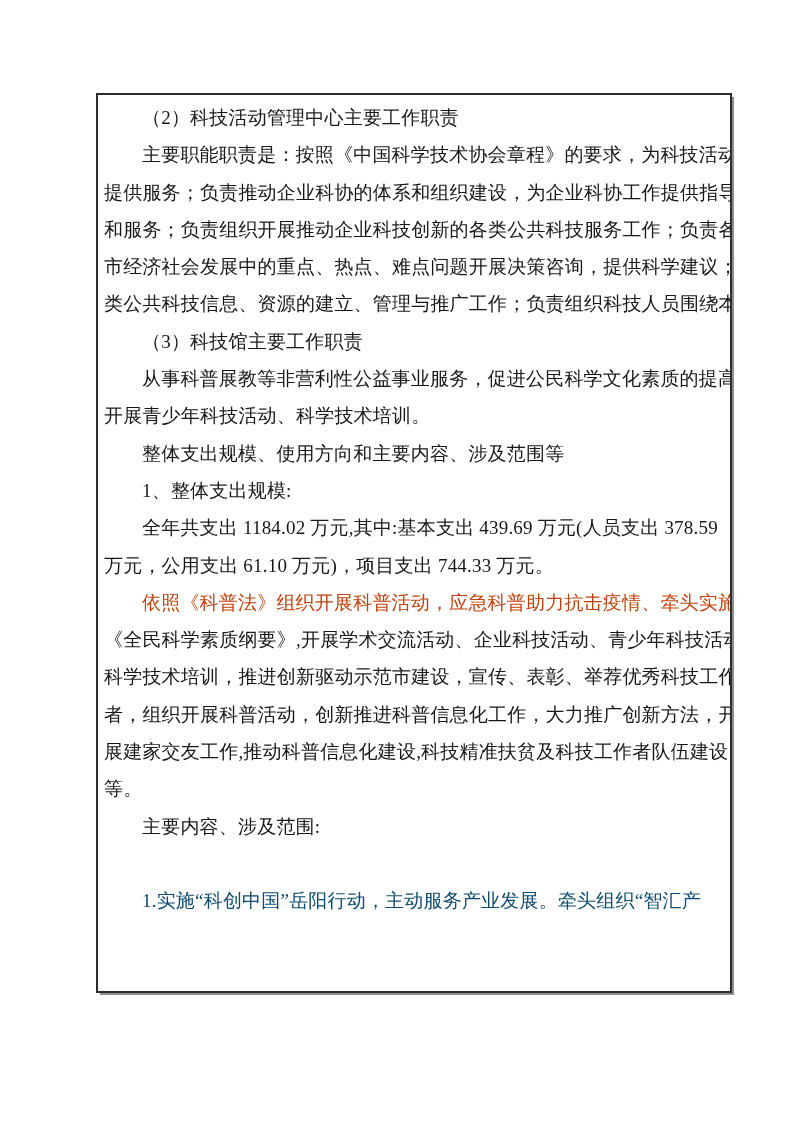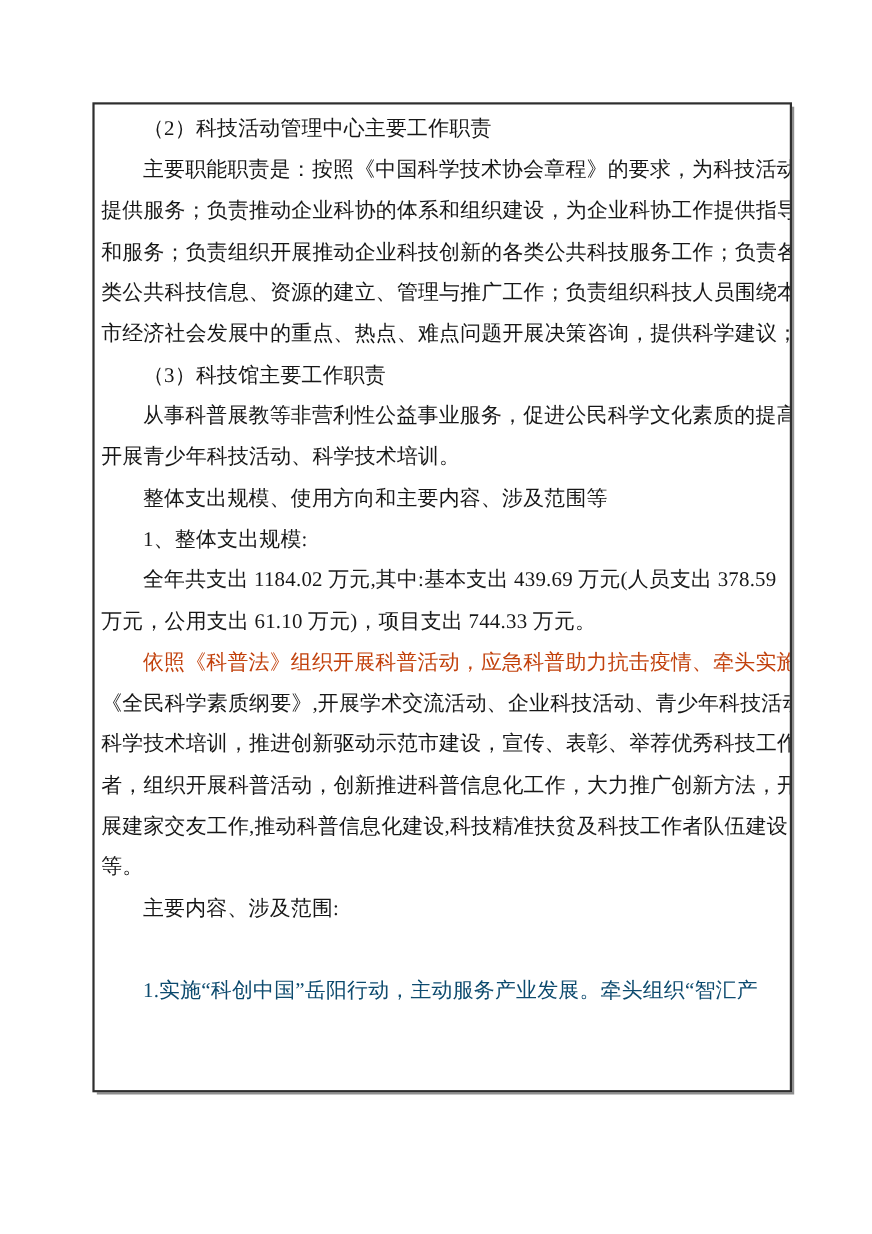--- a/index.html
+++ b/index.html
@@ -16,21 +16,21 @@
   }
   .page {
     position: absolute;
     left: 0; top: 0;
     width: 793px;
     height: 1122px;
     background: #ffffff;
   }
   .table-cell {
     position: absolute;
-    left: 84px;
+    left: 96px;
     top: 93px;
     width: 636px;
     height: 900px;
     box-sizing: border-box;
     border: 2px solid #2e2e2e;
     box-shadow: 3px 3px 0 -1px #8e8e8e;
     padding: 4px 4px 0 6px;
     overflow: hidden;
     background: #ffffff;
   }
@@ -49,24 +49,24 @@
     height: 37.3px;
   }
 </style>
 </head>
 <body style="background: rgb(255, 255, 255);">
 
 <div class="page">
   <div class="table-cell" id="table-cell" style="border-color: rgb(46, 46, 46);">
       <div class="text-line indent" style="color: rgb(23, 23, 23);">（2）科技活动管理中心主要工作职责</div>
       <div class="text-line indent" style="color: rgb(23, 23, 23);">主要职能职责是：按照《中国科学技术协会章程》的要求，为科技活动</div>
-      <div class="text-line" style="color: rgb(23, 23, 23); font-family: Liberation Mono, monospace;">提供服务；负责推动企业科协的体系和组织建设，为企业科协工作提供指导</div>
+      <div class="text-line" style="color: rgb(23, 23, 23);">提供服务；负责推动企业科协的体系和组织建设，为企业科协工作提供指导</div>
       <div class="text-line" style="color: rgb(23, 23, 23);">和服务；负责组织开展推动企业科技创新的各类公共科技服务工作；负责各</div>
+      <div class="text-line" style="color: rgb(23, 23, 23);">市经济社会发展中的重点、热点、难点问题开展决策咨询，提供科学建议；</div>
       <div class="text-line" style="color: rgb(23, 23, 23);">类公共科技信息、资源的建立、管理与推广工作；负责组织科技人员围绕本</div>
-      <div class="text-line" style="color: rgb(23, 23, 23);">市经济社会发展中的重点、热点、难点问题开展决策咨询，提供科学建议；</div>
       <div class="text-line indent" style="color: rgb(23, 23, 23);">（3）科技馆主要工作职责</div>
       <div class="text-line indent" style="color: rgb(23, 23, 23);">从事科普展教等非营利性公益事业服务，促进公民科学文化素质的提高。</div>
       <div class="text-line" style="color: rgb(23, 23, 23);">开展青少年科技活动、科学技术培训。</div>
       <div class="text-line indent" style="color: rgb(23, 23, 23);">整体支出规模、使用方向和主要内容、涉及范围等</div>
       <div class="text-line indent" style="color: rgb(23, 23, 23);">1、整体支出规模:</div>
       <div class="text-line indent" style="color: rgb(23, 23, 23);">全年共支出 1184.02 万元,其中:基本支出 439.69 万元(人员支出 378.59</div>
       <div class="text-line" style="color: rgb(23, 23, 23);">万元，公用支出 61.10 万元)，项目支出 744.33 万元。</div>
       <div class="text-line indent" style="color: #c2410c;">依照《科普法》组织开展科普活动，应急科普助力抗击疫情、牵头实施</div>
       <div class="text-line" style="color: rgb(23, 23, 23);">《全民科学素质纲要》,开展学术交流活动、企业科技活动、青少年科技活动,</div>
       <div class="text-line" style="color: rgb(23, 23, 23);">科学技术培训，推进创新驱动示范市建设，宣传、表彰、举荐优秀科技工作</div>

